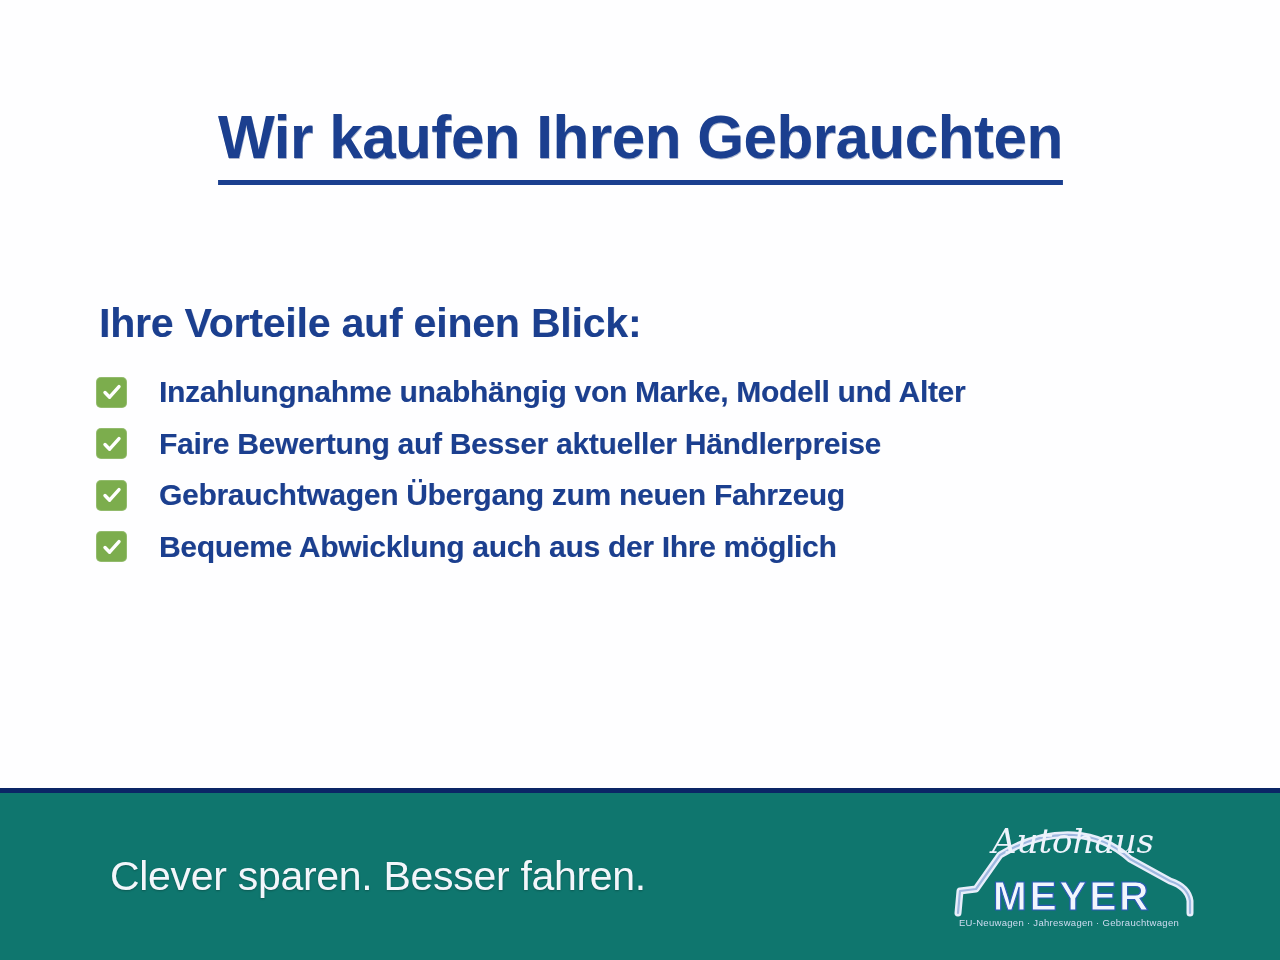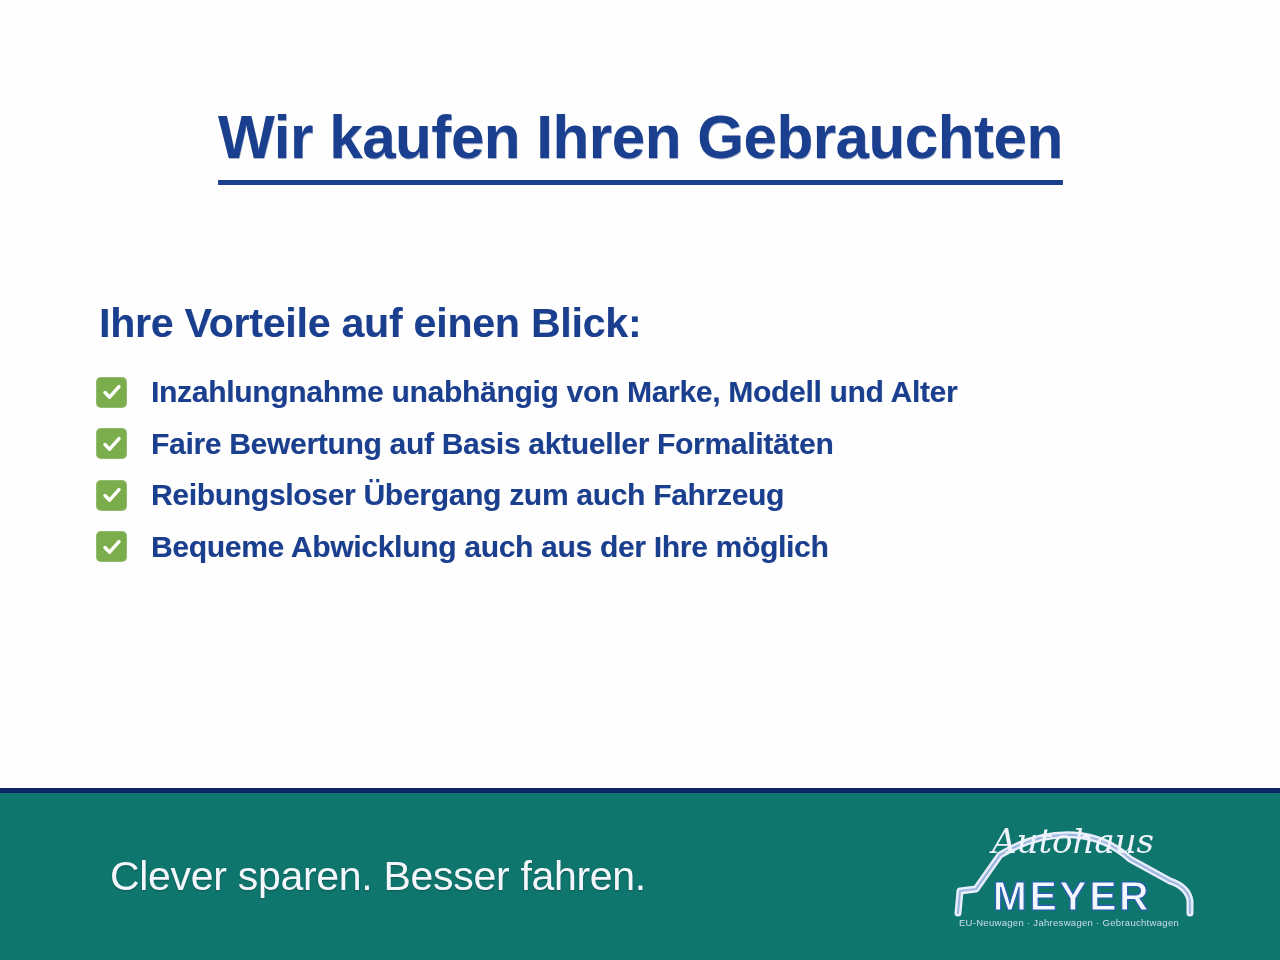--- a/index.html
+++ b/index.html
@@ -64,21 +64,21 @@
   }
   .benefit-list {
     list-style: none;
     margin: 0;
     padding: 0;
   }
   .benefit-item {
     display: flex;
     align-items: center;
     margin-bottom: 17px;
-    gap: 24px;
+    gap: 32px;
   }
   .check-icon {
     flex: 0 0 auto;
     width: 31px;
     height: 31px;
     border-radius: 5px;
     background: #7cad4d;
     display: flex;
     align-items: center;
     justify-content: center;
@@ -161,30 +161,30 @@
         </span>
         <span class="benefit-text">Inzahlungnahme unabhängig von Marke, Modell und Alter</span>
       </li>
 
       <li class="benefit-item">
         <span class="check-icon">
           <svg width="22" height="22" viewBox="0 0 22 22" aria-hidden="true">
             <path d="M4 11.5 L8.6 16.2 L18 5.6" fill="none" stroke="#ffffff" stroke-width="3.4" stroke-linecap="round" stroke-linejoin="round"></path>
           </svg>
         </span>
-        <span class="benefit-text">Faire Bewertung auf Basis aktueller Formalitäten</span>
-      </li>
-
-      <li class="benefit-item">
-        <span class="check-icon">
-          <svg width="22" height="22" viewBox="0 0 22 22" aria-hidden="true">
-            <path d="M4 11.5 L8.6 16.2 L18 5.6" fill="none" stroke="#ffffff" stroke-width="3.4" stroke-linecap="round" stroke-linejoin="round"></path>
-          </svg>
-        </span>
-        <span class="benefit-text">Reibungsloser Übergang zum auch Fahrzeug</span>
+        <span class="benefit-text">Faire Bewertung auf Besser aktueller Händlerpreise</span>
+      </li>
+
+      <li class="benefit-item">
+        <span class="check-icon">
+          <svg width="22" height="22" viewBox="0 0 22 22" aria-hidden="true">
+            <path d="M4 11.5 L8.6 16.2 L18 5.6" fill="none" stroke="#ffffff" stroke-width="3.4" stroke-linecap="round" stroke-linejoin="round"></path>
+          </svg>
+        </span>
+        <span class="benefit-text">Gebrauchtwagen Übergang zum neuen Fahrzeug</span>
       </li>
 
 
       <li class="benefit-item">
         <span class="check-icon">
           <svg width="22" height="22" viewBox="0 0 22 22" aria-hidden="true">
             <path d="M4 11.5 L8.6 16.2 L18 5.6" fill="none" stroke="#ffffff" stroke-width="3.4" stroke-linecap="round" stroke-linejoin="round"></path>
           </svg>
         </span>
         <span class="benefit-text">Bequeme Abwicklung auch aus der Ihre möglich</span>

